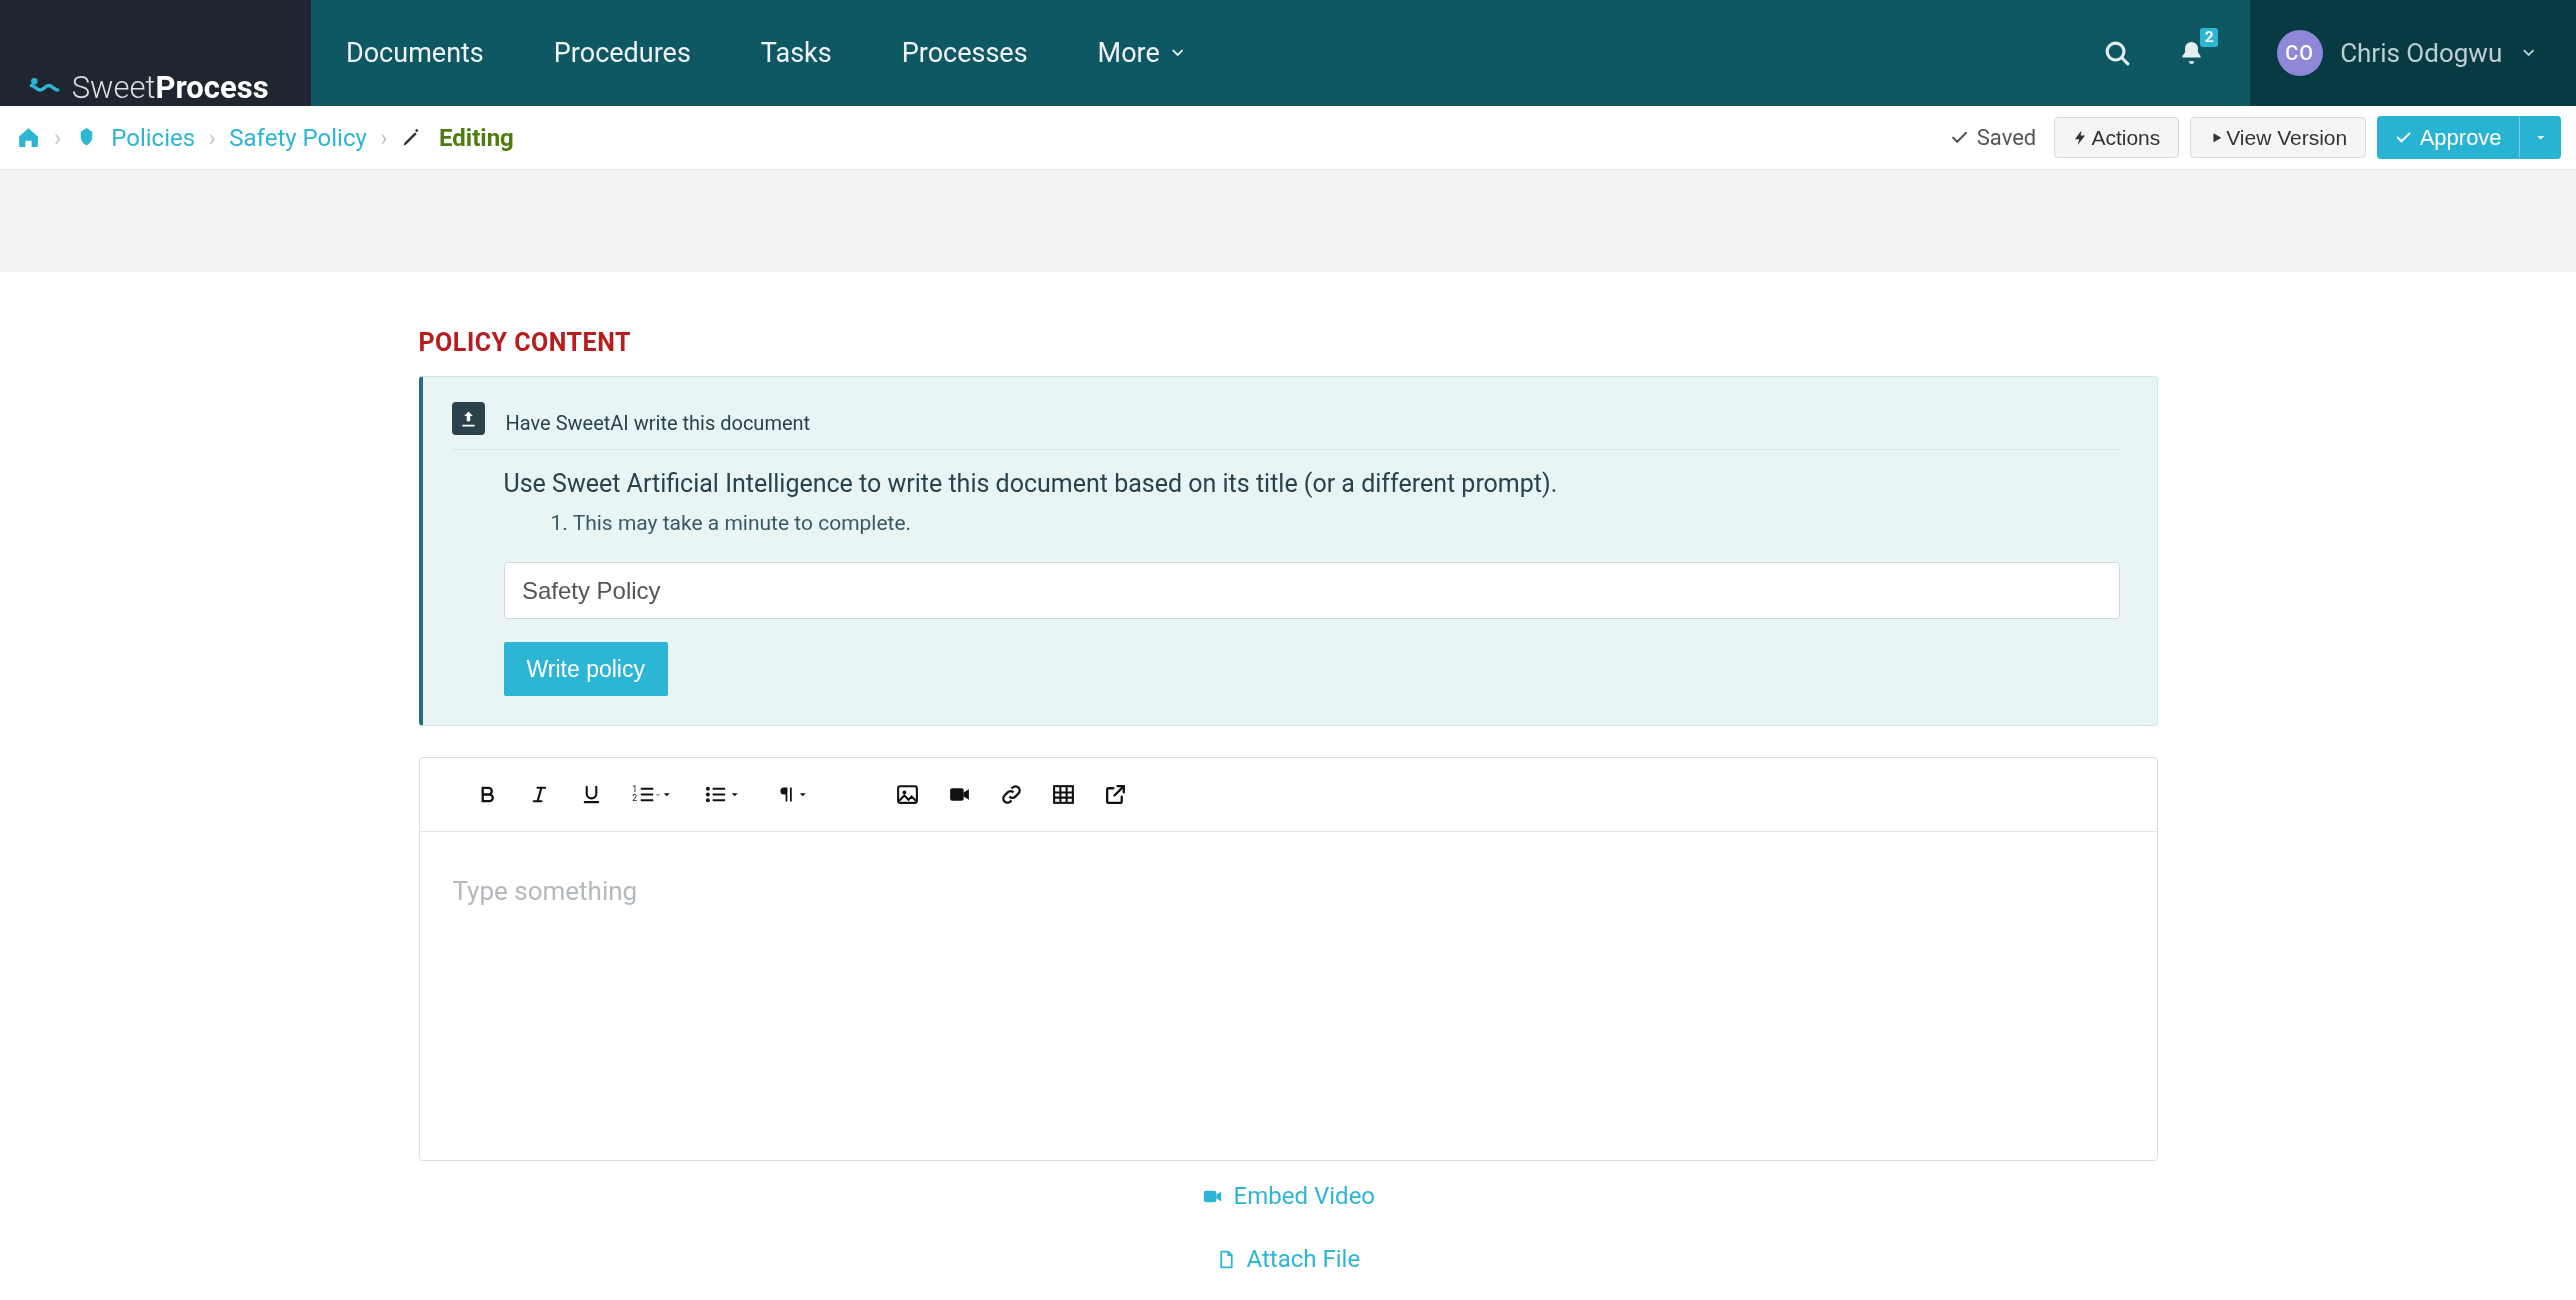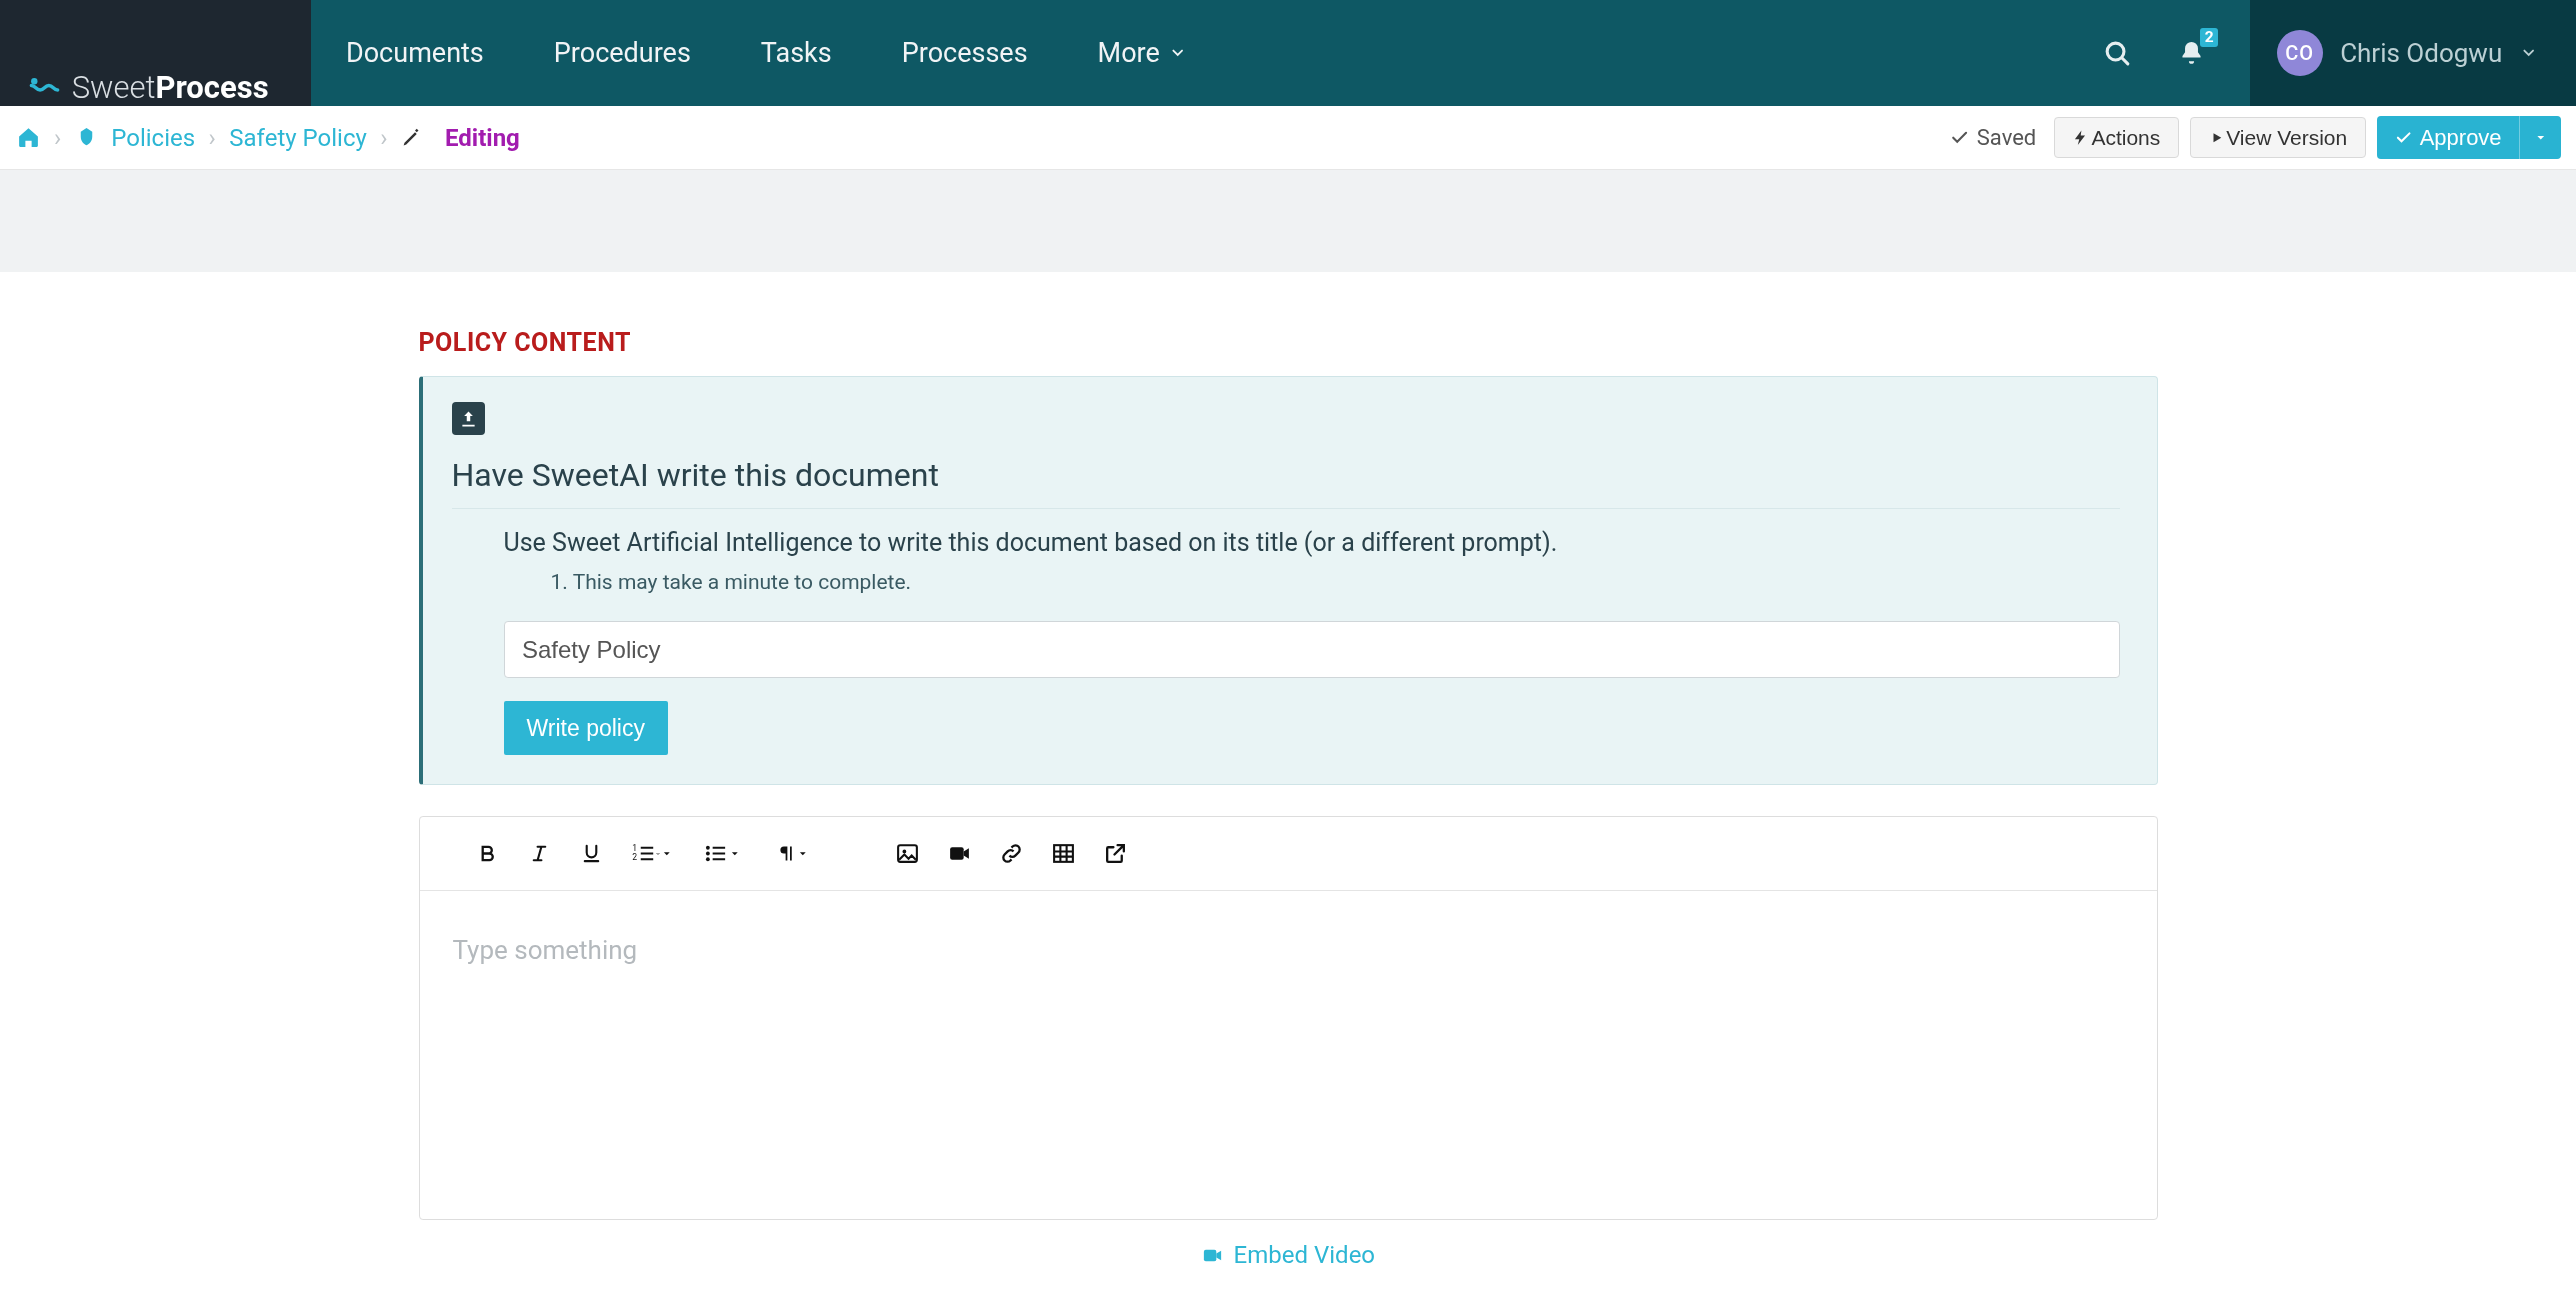--- a/index.html
+++ b/index.html
@@ -87,21 +87,21 @@
     height:64px;
     padding:0 15.5px;
     border-bottom:1px solid #e6e6e6;
     background:#fff;
     font-size:24px;
   }
   .crumbs{display:flex;align-items:center;gap:13.5px;}
   .crumbs .sep{color:#c0c6ca;}
   .crumbs a{color:var(--accent-cyan);text-decoration:none;cursor:pointer;}
   .crumbs .home-icon{color:var(--accent-cyan);cursor:pointer;}
-  .crumbs .editing{color:#a21caf;font-weight:700;display:flex;align-items:center;gap:23px;}
+  .crumbs .editing{color:#4d7c0f;font-weight:700;display:flex;align-items:center;gap:17px;}
   .subbar-spacer{flex:1;}
   .saved{color:#555;font-size:22px;display:flex;align-items:center;gap:7.7px;margin-right:17.4px;}
   .btn-grey{
     background:var(--btn-grey);border:1px solid var(--btn-grey-border);
     padding:7.7px 17.4px;border-radius:3.9px;font-size:21px;color:#333;
     display:flex;align-items:center;gap:2px;cursor:pointer;margin-right:11.6px;
   }
   .btn-approve{
     background:var(--approve);color:#fff;border:0;
     padding:8.7px 17.4px;border-radius:3.9px;font-size:22px;
@@ -125,23 +125,23 @@
   }
   
   .ai-panel{
     background:var(--panel-bg);
     border:1px solid var(--panel-border);
     border-left:4.8px solid var(--panel-left);
     border-radius:3.9px;
     padding:25px 37px 29px 29px;
   }
   .ai-panel-head{
-    display:flex;align-items:flex-start;gap:21px;
-    font-size:32px;color:var(--text-body);
-    padding-bottom:13.5px;border-bottom:1px solid #d7e7e9;flex-direction:column;
+    display:flex;align-items:flex-end;gap:21px;
+    font-size:20px;color:var(--text-body);
+    padding-bottom:13.5px;border-bottom:1px solid #d7e7e9;
   }
   .ai-upload-icon{
     width:33px;height:33px;background:var(--text-body);border-radius:3.9px;
     display:flex;align-items:center;justify-content:center;flex:0 0 auto;
   }
   .ai-desc{color:var(--text-body);font-size:25px;margin:19.3px 0 13.5px 52px;}
   .ai-note{color:#3a5a63;font-size:21px;margin:0 0 27px 99px;}
   .ai-input{
     width:calc(100% - 52px);margin-left:52px;
     border:1px solid #d0d6d9;border-radius:3.9px;

